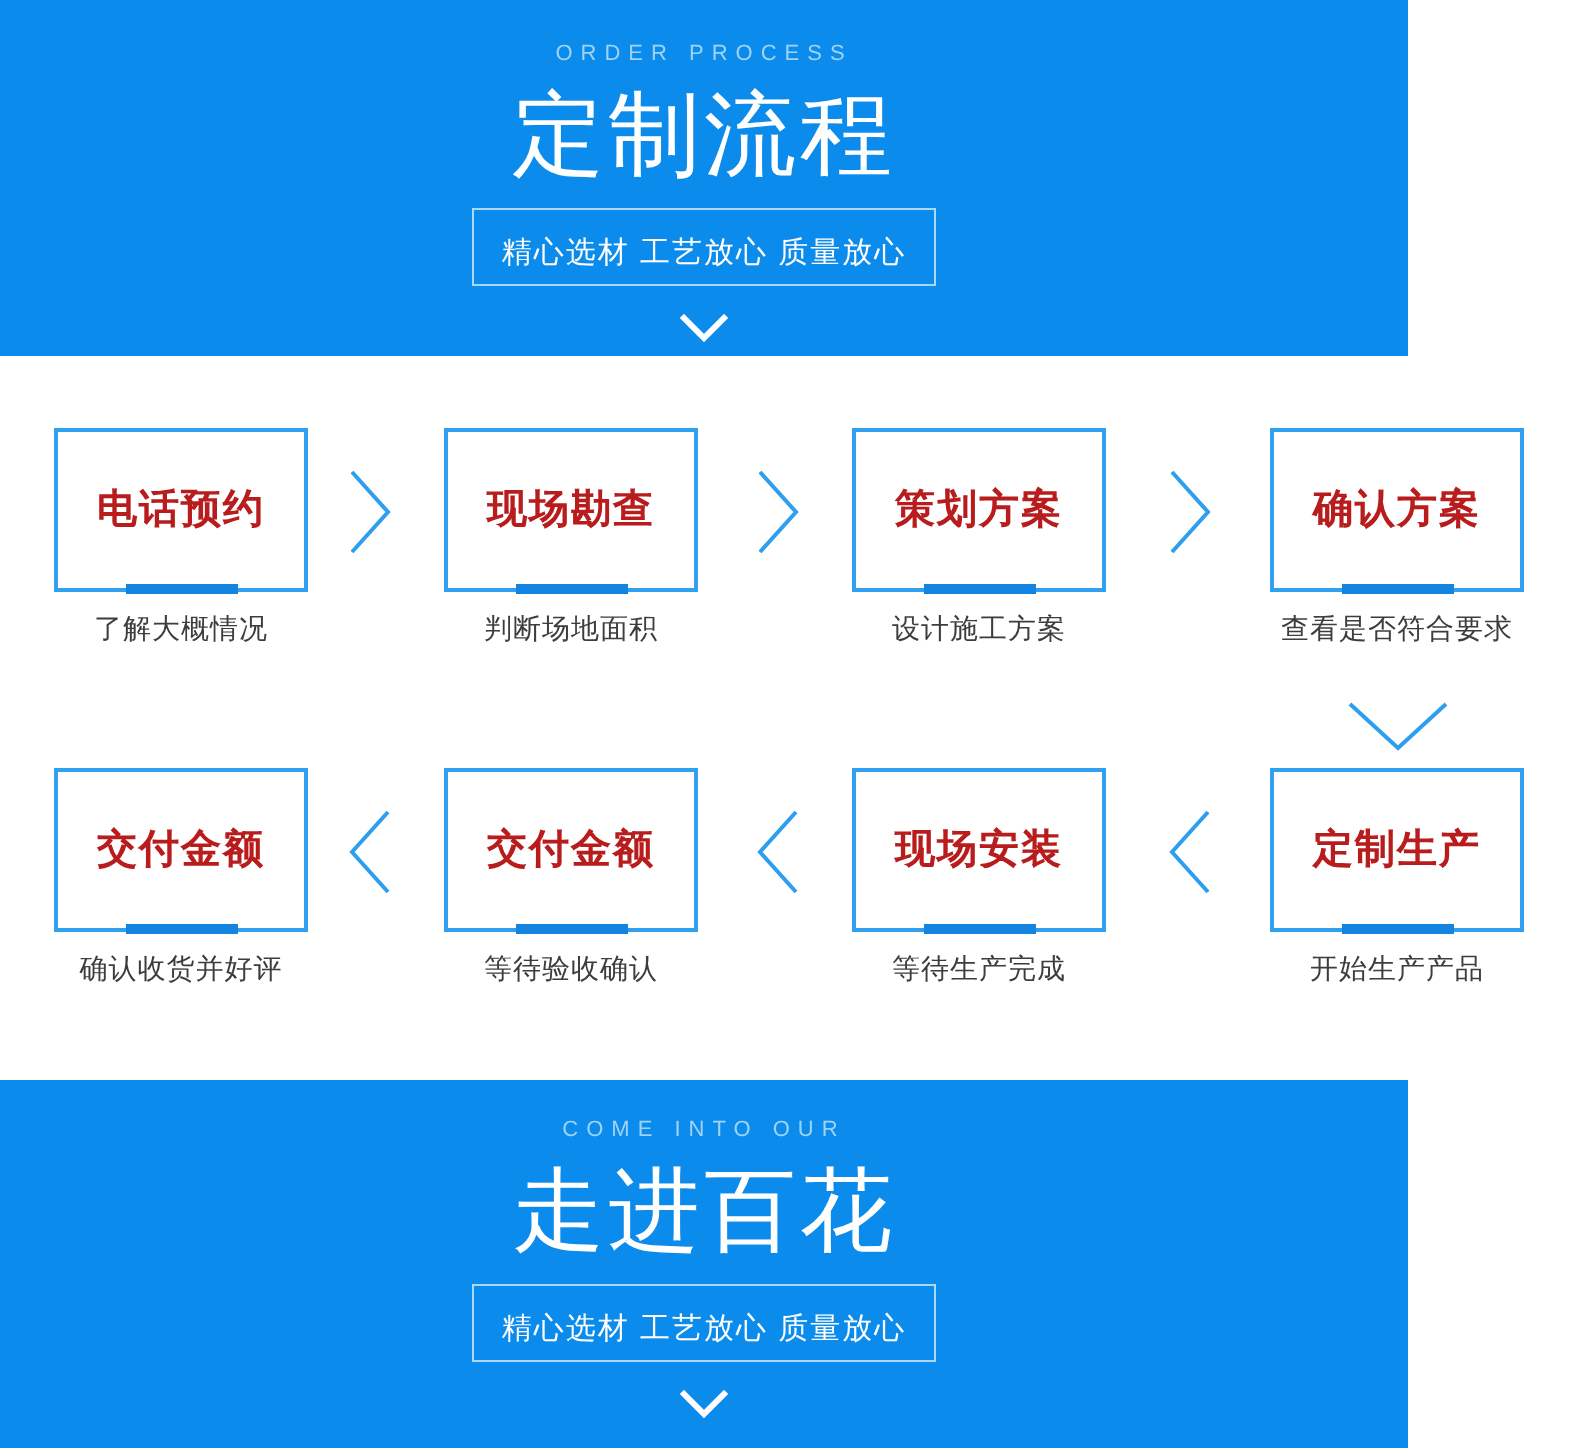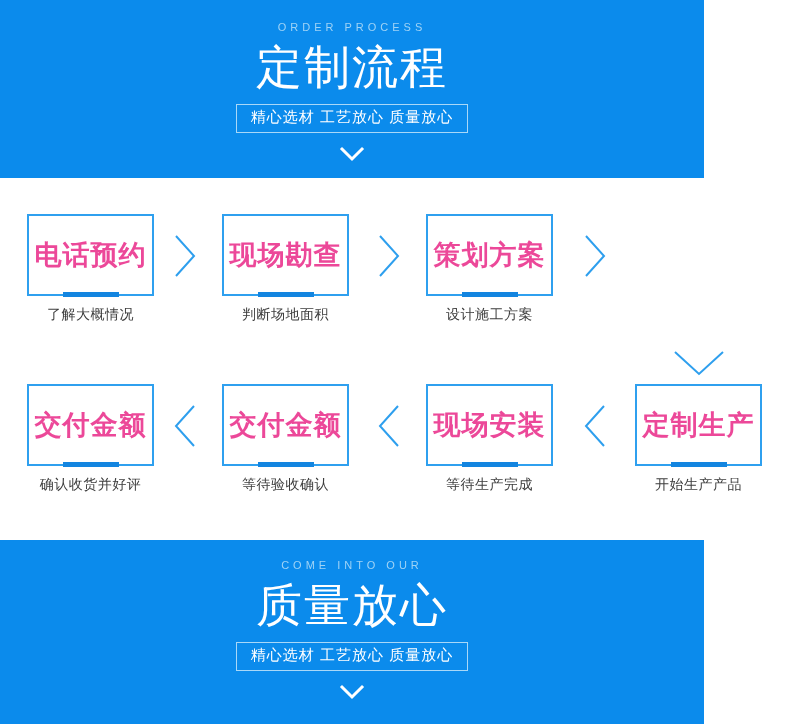--- a/index.html
+++ b/index.html
@@ -51,21 +51,21 @@
   .banner-tagline-wrap {
     margin-top: 14px;
     display: flex;
     justify-content: center;
   }
   .banner-tagline {
     border: 1px solid #a9d8f8;
     color: #ffffff;
     font-size: 15px;
     letter-spacing: 1px;
-    padding: 4px 14px 6px 14px;
+    padding: 14px 14px 6px 14px;
     line-height: 1.1;
     white-space: nowrap;
   }
 
   .banner-chevron {
     margin-top: 11px;
     display: flex;
     justify-content: center;
   }
   .banner-chevron svg { display: block; }
@@ -105,22 +105,22 @@
     width: 127px;
     height: 82px;
     box-sizing: border-box;
     border: 2px solid #2fa0ef;
     background: #ffffff;
     display: flex;
     align-items: center;
     justify-content: center;
   }
   .step-box-label {
-    color: #ec4899;
-    font-size: 27px;
+    color: #b91c1c;
+    font-size: 20px;
     font-weight: bold;
     letter-spacing: 1px;
     line-height: 1;
     white-space: nowrap;
   }
   .step-underline {
     position: absolute;
     left: 50%;
     transform: translateX(-50%);
     bottom: -3px;
@@ -214,20 +214,27 @@
       </div>
       <div class="step-caption">设计施工方案</div>
     </div>
 
     <div class="arrow arrow-c">
       <svg width="34" height="50" viewBox="0 0 34 50">
         <polyline points="8,5 26,25 8,45" fill="none" stroke="#2e9fee" stroke-width="2"></polyline>
       </svg>
     </div>
 
+    <div class="step step-col-3">
+      <div class="step-box">
+        <span class="step-box-label">确认方案</span>
+        <span class="step-underline"></span>
+      </div>
+      <div class="step-caption">查看是否符合要求</div>
+    </div>
 
   </div>
 
   <div id="row-connector">
     <svg width="60" height="30" viewBox="0 0 60 30">
       <polyline points="6,4 30,26 54,4" fill="none" stroke="#2e9fee" stroke-width="2"></polyline>
     </svg>
   </div>
 
   <div class="flow-row" id="flow-row-2">
@@ -281,21 +288,21 @@
       </div>
       <div class="step-caption">开始生产产品</div>
     </div>
 
   </div>
 
 </section>
 
 <section class="banner" id="banner-bottom">
   <div class="banner-eyebrow">COME INTO OUR</div>
-  <div class="banner-title">质量放心</div>
+  <div class="banner-title">走进百花</div>
   <div class="banner-tagline-wrap">
     <div class="banner-tagline">精心选材 工艺放心 质量放心</div>
   </div>
   <div class="banner-chevron">
     <svg width="30" height="20" viewBox="0 0 30 20">
       <polyline points="5,5 15,15 25,5" fill="none" stroke="#ffffff" stroke-width="3" stroke-linecap="square"></polyline>
     </svg>
   </div>
 </section>
 

